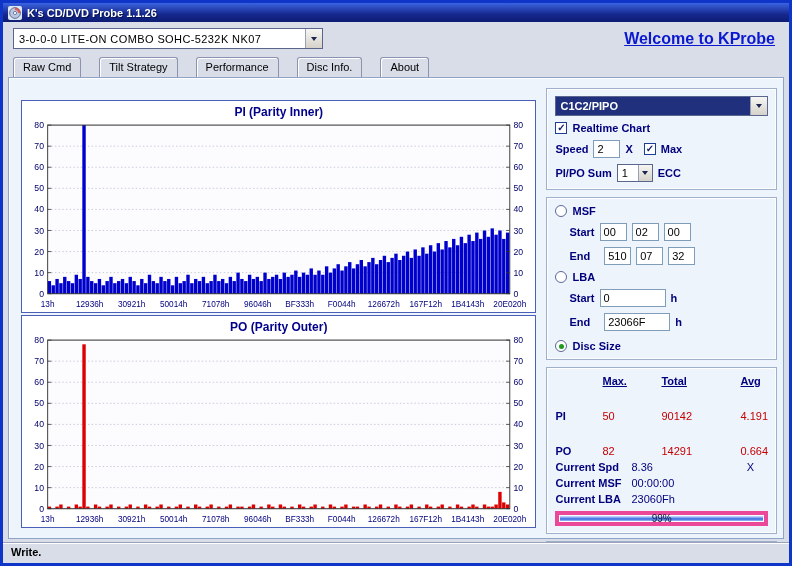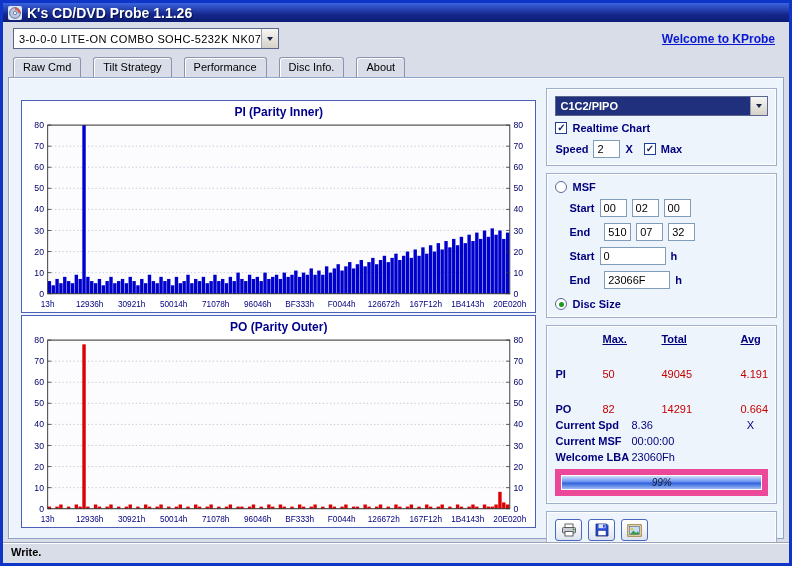--- a/index.html
+++ b/index.html
@@ -1,33 +1,33 @@
 <!DOCTYPE html>
 <html><head>
 <meta charset="utf-8">
 <style>
   * { box-sizing: border-box; }
   html,body { margin:0; padding:0; }
   body { width:792px; height:566px; font-family:"Liberation Sans",sans-serif; font-size:11px; color:#000; background:#4a6cb8; }
   .window { width:792px; height:566px; display:flex; flex-direction:column; background:#d9dde8; border:3px solid #0f35c8; overflow:hidden; }
 
   
-  .titlebar { flex:0 0 19px; background:linear-gradient(180deg,#3a63e0 0%,#16288e 60%,#0c1c74 100%); color:#fff; display:flex; align-items:center; gap:5px; padding:0 5px; font-weight:bold; font-size:14px; text-shadow:1px 1px 1px #001048; }
+  .titlebar { flex:0 0 19px; background:linear-gradient(180deg,#3a63e0 0%,#16288e 60%,#0c1c74 100%); color:#fff; display:flex; align-items:center; gap:5px; padding:0 5px; font-weight:bold; font-size:11px; text-shadow:1px 1px 1px #001048; }
 
   
   .toolbar { flex:0 0 33px; display:flex; align-items:center; justify-content:space-between; padding:0 14px 0 10px; }
   .combo { display:flex; align-items:stretch; height:21px; background:#fff; border:1px solid #5a668e; }
-  .device-combo { width:266px; }
+  .device-combo { width:310px; }
   .combo-value { flex:1; display:flex; align-items:center; padding:0 5px; white-space:nowrap; overflow:hidden; letter-spacing:.4px; }
   .dd-btn { width:17px; background:linear-gradient(180deg,#f6f6f2,#d6d2ca); border-left:1px solid #98a0b4; display:flex; align-items:center; justify-content:center; cursor:pointer; }
   .arrow-down { width:0; height:0; border-left:3px solid transparent; border-right:3px solid transparent; border-top:4px solid #1c2450; }
-  .link { color:#0a18d0; font-weight:bold; text-decoration:underline; font-size:12px; cursor:pointer; }
-
-  
-  .tabs { flex:0 0 22px; display:flex; align-items:flex-end; padding-left:10px; gap:12px; }
+  .link { color:#0a18d0; font-weight:bold; text-decoration:underline; font-size:16px; cursor:pointer; }
+
+  
+  .tabs { flex:0 0 22px; display:flex; align-items:flex-end; padding-left:10px; gap:18px; }
   .tab { padding:3px 9px 4px; background:#d9dde8; border:1px solid #8a94b2; border-bottom:none; border-radius:3px 3px 0 0; box-shadow:inset 1px 1px 0 #fff; position:relative; z-index:1; cursor:pointer; white-space:nowrap; }
   .tab.active { background:#f2f6fc; font-weight:bold; padding-bottom:6px; margin-bottom:-2px; z-index:3; }
 
   
   .content { flex:1; margin:0 5px 3px; background:#eef4fc; border:1px solid #8fa3c8; box-shadow:inset 1px 1px 0 #fff; display:flex; gap:8px; padding:10px 6px 8px 8px; min-height:0; }
   .charts { flex:1; display:flex; flex-direction:column; gap:2px; padding:12px 2px 2px 4px; min-width:0; }
   .chart-box { flex:1; border:1px solid #4a5fb8; background:#fff; display:flex; flex-direction:column; min-height:0; }
   .chart-title { text-align:center; color:#00008a; font-weight:bold; font-size:12px; padding-top:4px; flex:0 0 18px; }
   .chart-canvas { flex:1; min-height:0; }
   .chart-canvas svg text { font-family:"Liberation Sans",sans-serif; }
@@ -49,21 +49,21 @@
   .cb.checked::after { content:"\2713"; font-size:10px; font-weight:bold; color:#10206a; line-height:1; }
   .rb { width:12px; height:12px; border-radius:50%; border:1px solid #5a6a96; background:#fff; display:inline-flex; align-items:center; justify-content:center; flex:0 0 12px; cursor:pointer; }
   .rb.sel::after { content:""; width:5px; height:5px; border-radius:50%; background:#1d9a1d; }
 
   
   .stats-table { display:grid; grid-template-columns:24px 36px 56px 1fr; row-gap:3px; align-items:center;gap:23px; }
   .hdr { color:#00007d; font-weight:bold; text-decoration:underline; }
   .val { color:#c40000; }
   .cur { display:grid; grid-template-columns:76px 1fr auto; align-items:center; }
   .nv { color:#00007d; font-weight:normal; }
-  .progress { height:27px; border:6px solid #ec4899; background:#fff; position:relative; margin-top:2px;font-style:italic; }
+  .progress { height:15px; border:4px solid #ec4899; background:#fff; position:relative; margin-top:2px; }
   .progress-fill { position:absolute; left:1px; top:1px; bottom:1px; background:linear-gradient(180deg,#cfe0fb,#6690f2 45%,#3162da 55%,#9dbcf6); }
   .progress-text { position:absolute; inset:0; display:flex; align-items:center; justify-content:center; font-size:10px; color:#101830; }
 
   
   .btn { border:1px solid #4a68c0; border-radius:3px; background:linear-gradient(180deg,#ffffff,#f1f3f7 50%,#dde3ee); height:22px; display:inline-flex; align-items:center; justify-content:center; font-family:inherit; font-size:11px; cursor:pointer; }
   .icon-btn { width:27px; }
   .btn-stop { width:70px; color:#999; }
   .btn-start { width:70px; color:#000; font-weight:bold; border-color:#2c4cb0; box-shadow:inset 0 0 0 1px #9ab0e8; }
   .icons-row { display:flex; gap:6px; }
   .actions-row { display:flex; justify-content:space-between; margin-top:5px; }
@@ -451,38 +451,52 @@
           <span class="cb checked"></span>
           <span class="lbl">Realtime Chart</span>
         </div>
         <div class="row">
           <span class="lbl">Speed</span>
           <input class="field w26" value="2" style="">
           <span class="lbl">X</span>
           <span class="cb checked" style="margin-left:6px;"></span>
           <span class="lbl">Max</span>
         </div>
+        <div class="row">
+          <span class="lbl">PI/PO Sum</span>
+          <span class="select mini-select">
+            <span class="select-value">1</span>
+            <span class="dd-btn" style="width:14px;">
+              <span class="arrow-down"></span>
+            </span>
+          </span>
+          <span class="lbl">ECC</span>
+        </div>
       </div>
 
       <div class="group">
         <div class="row">
           <span class="rb"></span>
           <span class="lbl">MSF</span>
         </div>
         <div class="row indent">
           <span class="lbl">Start</span>
           <input class="field w26" value="00" style="">
           <input class="field w26" value="02" style="">
           <input class="field w26" value="00" style="">
         </div>
         <div class="row indent">
           <span class="lbl" style="margin-right:9px;">End</span>
           <input class="field w26" value="510" style="">
           <input class="field w26" value="07" style="">
           <input class="field w26" value="32" style="">
+        </div>
+        <div class="row">
+          <span class="rb"></span>
+          <span class="lbl">LBA</span>
         </div>
         <div class="row indent">
           <span class="lbl">Start</span>
           <input class="field w64" value="0" style="">
           <span class="lbl">h</span>
         </div>
         <div class="row indent">
           <span class="lbl" style="margin-right:9px;">End</span>
           <input class="field w64" value="23066F" style="">
           <span class="lbl">h</span>
@@ -495,41 +509,41 @@
 
       <div class="group" style="gap:4px;">
         <div class="stats-table">
           <span></span>
           <span class="hdr">Max.</span>
           <span class="hdr">Total</span>
           <span class="hdr">Avg</span>
 
           <span class="lbl">PI</span>
           <span class="val">50</span>
-          <span class="val">49045</span>
+          <span class="val">90142</span>
           <span class="val">4.191</span>
 
           <span class="lbl">PO</span>
           <span class="val">82</span>
           <span class="val">14291</span>
           <span class="val">0.664</span>
         </div>
 
         <div class="cur">
           <span class="lbl">Current Spd</span>
           <span class="nv">8.36</span>
           <span class="nv" style="padding-right:14px;">X</span>
         </div>
         <div class="cur">
           <span class="lbl">Current MSF</span>
           <span class="nv">00:00:00</span>
           <span></span>
         </div>
         <div class="cur">
-          <span class="lbl">Welcome LBA</span>
+          <span class="lbl">Current LBA</span>
           <span class="nv">23060Fh</span>
           <span></span>
         </div>
 
         <div class="progress">
           <div class="progress-fill" style="width: 99%;"></div>
           <div class="progress-text">99%</div>
         </div>
       </div>
 

